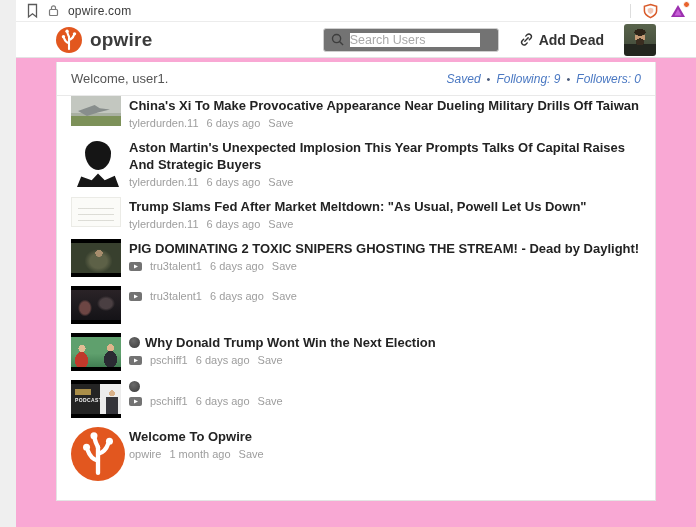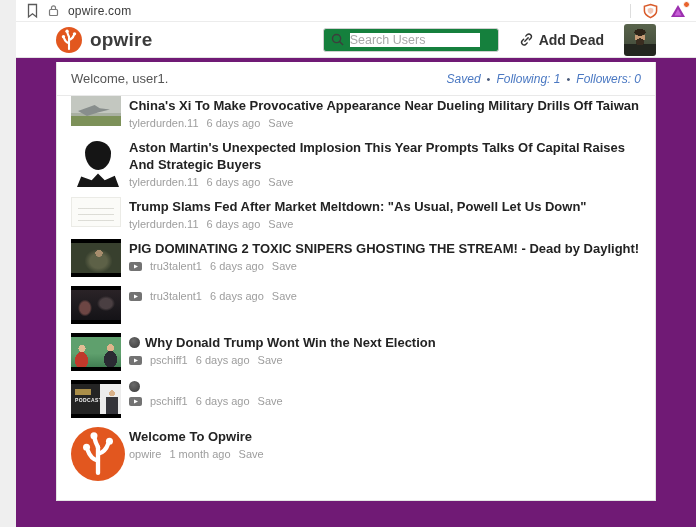--- a/index.html
+++ b/index.html
@@ -19,36 +19,36 @@
     border-radius:50%; background:#e8622c; border:1px solid #fff; }
 
   
   .site-header { height:36px; background:#fff; border-bottom:1px solid #e3e3e3;
     display:flex; align-items:center; padding:0 40px; flex:0 0 auto; }
   .brand { display:flex; align-items:center; gap:8px; cursor:pointer; }
   .brand-logo-sm svg { width:26px; height:26px; display:block; }
   .brand-name { font-size:19px; font-weight:700; color:#3b3b3b; letter-spacing:.2px; }
   .header-right { margin-left:auto; display:flex; align-items:center; gap:20px; }
   .search-box { display:flex; align-items:center; gap:6px; width:176px; height:24px;
-    border:1px solid #cfcfcf; border-radius:3px; padding:0 7px; background:#15803d; }
+    border:1px solid #cfcfcf; border-radius:3px; padding:0 7px; background:#737373; }
   .search-box input { border:none; outline:none; width:130px; font-size:12.5px;
     color:#444; font-family:inherit; }
   .search-box input::placeholder { color:#a9a9a9; }
   .add-link { display:flex; align-items:center; gap:5px; font-size:14px;
     font-weight:700; color:#333; cursor:pointer; }
   .avatar { width:32px; height:32px; border-radius:3px; overflow:hidden; cursor:pointer;
     background:
       radial-gradient(ellipse 8px 5px at 50% 26%, #2e2418 0 70%, transparent 71%),
       radial-gradient(ellipse 6px 5px at 50% 56%, #3a2d20 0 70%, transparent 71%),
       radial-gradient(ellipse 7px 9px at 50% 42%, #c49a75 0 70%, transparent 71%),
       linear-gradient(to bottom, transparent 0 64%, #23261f 64% 100%),
       linear-gradient(#59644c, #3e4637); }
 
   
-  .main { flex:1; display:flex; flex-direction:column; background:#701a75; overflow:hidden; }
+  .main { flex:1; display:flex; flex-direction:column; background:#f9a8d4; overflow:hidden; }
   .card { margin:4px 40px 0; background:#fff; border:1px solid #e4e4e4; border-top:none;
     flex:0 0 auto; }
   .welcome-row { display:flex; align-items:center; justify-content:space-between;
     padding:9px 14px; border-bottom:1px solid #e9e9e9; }
   .welcome-text { font-size:13px; color:#555; }
   .welcome-links { display:flex; align-items:center; gap:6px; font-size:12px; }
   .welcome-links a { color:#4a78c2; text-decoration:none; cursor:pointer;font-style:italic; }
   .dot-sep { color:#4a5a7a; font-size:11px; }
 
   .section-title { font-size:13px; color:#707070; padding:12px 14px 8px; }
@@ -185,21 +185,21 @@
   </div>
 
   <div class="main">
     <div class="card">
 
       <div class="welcome-row">
         <span class="welcome-text">Welcome, user1.</span>
         <div class="welcome-links">
           <a>Saved</a>
           <span class="dot-sep">•</span>
-          <a>Following: 1</a>
+          <a>Following: 9</a>
           <span class="dot-sep">•</span>
           <a>Followers: 0</a>
         </div>
       </div>
 
 
       <div class="feed" id="feed-list">
           <div class="feed-item">
     <div class="thumb">
       <div class="t t-jet">

